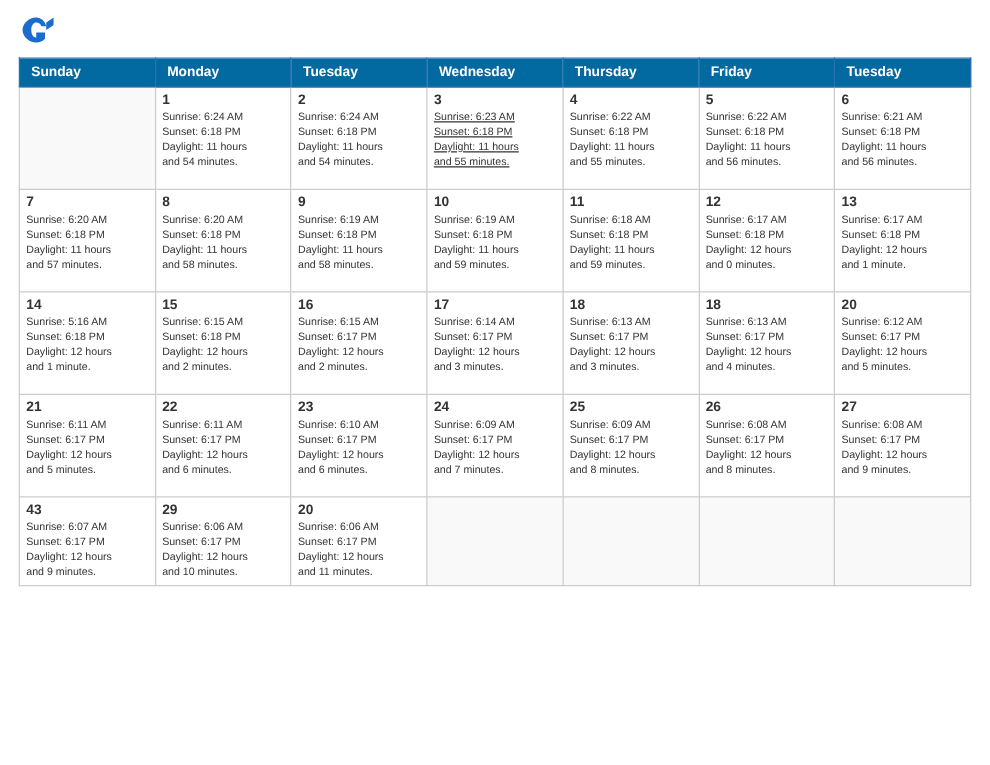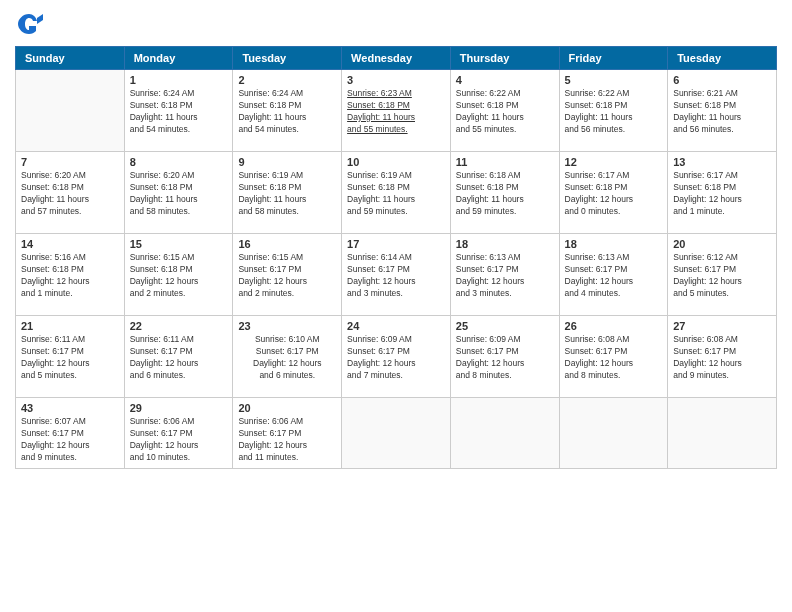--- a/index.html
+++ b/index.html
@@ -283,21 +283,21 @@
           </td>
           <td>
             <span class="day-number">22</span>
             <div class="day-info" style="white-space: pre-line;">Sunrise: 6:11 AM
 Sunset: 6:17 PM
 Daylight: 12 hours
 and 6 minutes.</div>
           </td>
           <td>
             <span class="day-number">23</span>
-            <div class="day-info" style="white-space: pre-line; text-align: center;">Sunrise: 6:10 AM
+            <div class="day-info" style="white-space: pre-line;">Sunrise: 6:10 AM
 Sunset: 6:17 PM
 Daylight: 12 hours
 and 6 minutes.</div>
           </td>
           <td>
             <span class="day-number">24</span>
             <div class="day-info" style="white-space: pre-line;">Sunrise: 6:09 AM
 Sunset: 6:17 PM
 Daylight: 12 hours
 and 7 minutes.</div>

